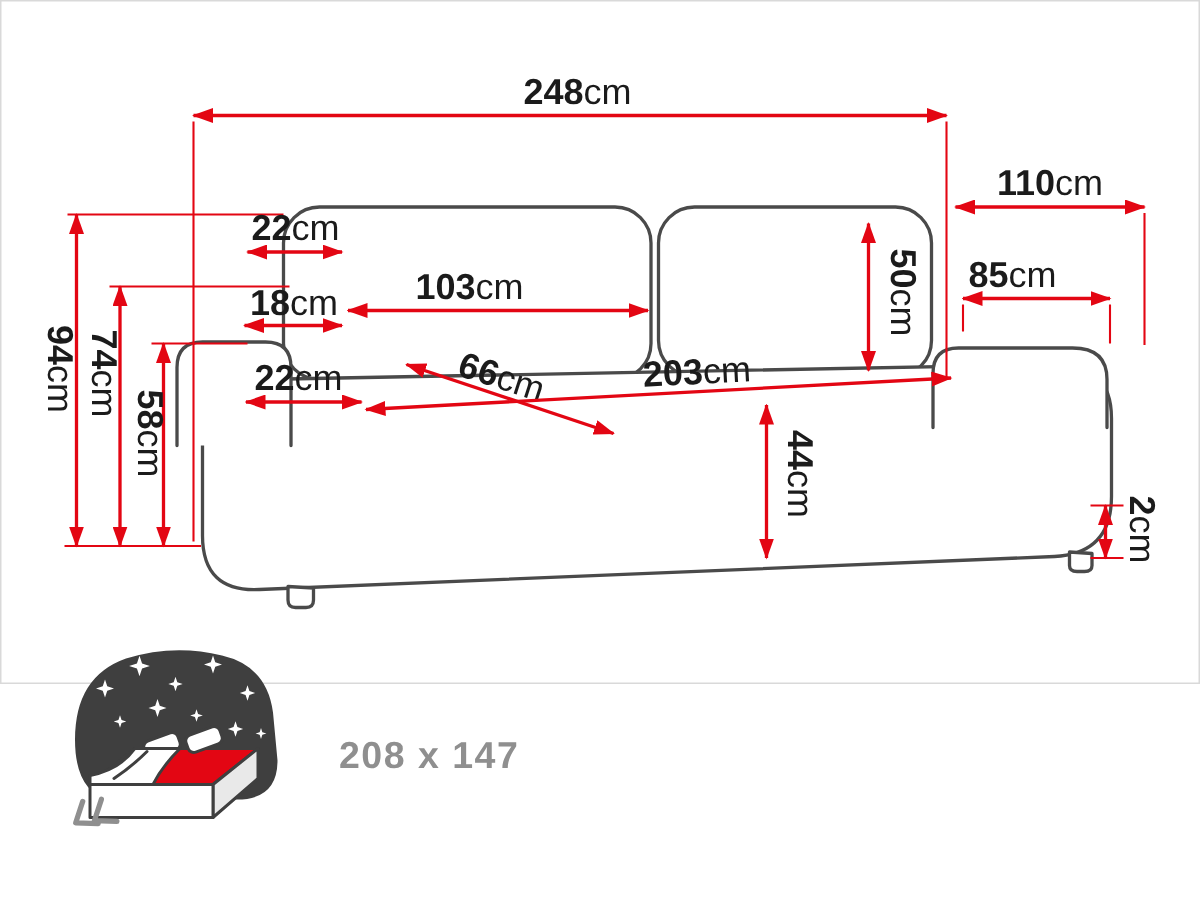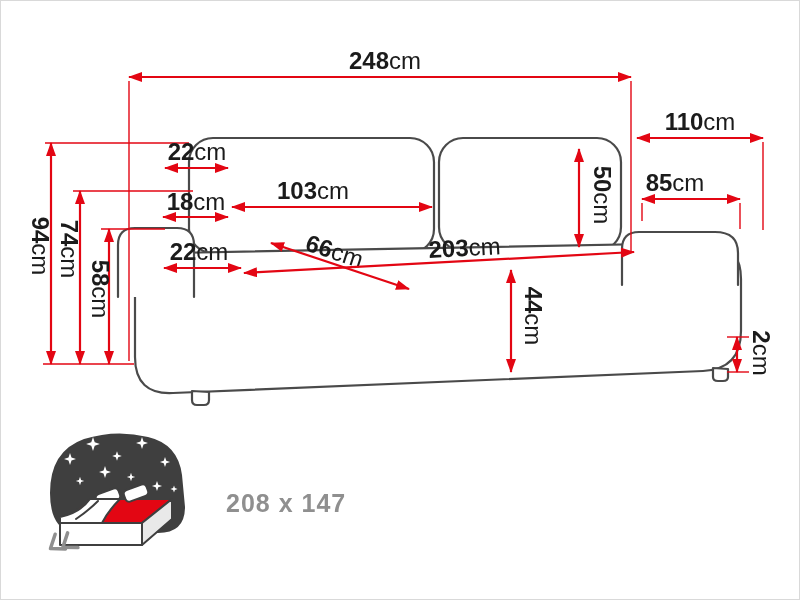--- a/index.html
+++ b/index.html
@@ -1,16 +1,16 @@
 <!DOCTYPE html>
 <html style="--dimension-line: #e30613; --outline: #4a4a4a; --text: #1b1b1b; --icon-dark: #3f3f3f; --icon-red: #e30613; --note: #8f8f8f;"><head>
 <meta charset="utf-8">
 <style>
   html,body{margin:0;padding:0;background:#fff;width:800px;height:600px;overflow:hidden}
-  .canvas{position:relative;width:800px;height:600px;box-sizing:border-box;border:1px solid #d9d9d9;
+  .canvas{position:relative;width:800px;height:456px;box-sizing:border-box;border:1px solid #d9d9d9;
           background:#fff;font-family:"Liberation Sans",sans-serif}
   svg{display:block}
   text{font-family:"Liberation Sans",sans-serif}
   .sofa-part{fill:#ffffff;stroke:var(--outline,#4a4a4a);stroke-width:2.2;stroke-linejoin:round;stroke-linecap:round}
   .dim-line{stroke:var(--dimension-line,#e30613);stroke-width:2.2;fill:none}
   .ext-line{stroke:var(--dimension-line,#e30613);stroke-width:1.4;fill:none}
   .arrhead{fill:var(--dimension-line,#e30613)}
   .dim-label{font-size:24px;font-weight:700;fill:var(--text,#1b1b1b)}
   .dim-label .unit{font-weight:400}
   .note-label{font-size:25px;font-weight:700;fill:var(--note,#8f8f8f);letter-spacing:1px}

